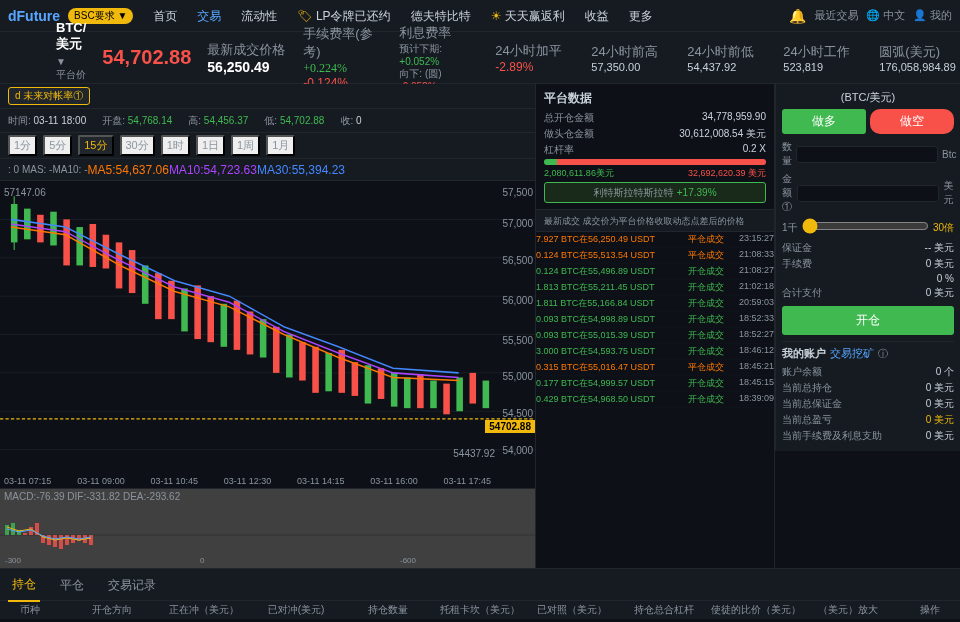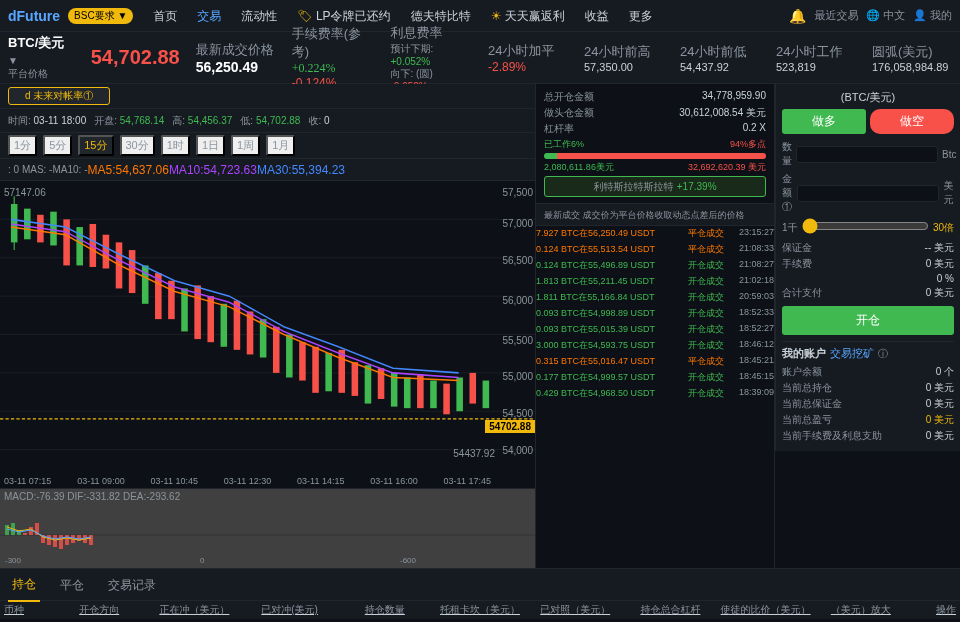--- a/index.html
+++ b/index.html
@@ -68,20 +68,21 @@
       height: 52px;
       display: flex;
       align-items: center;
       padding: 0 8px;
       border-bottom: 1px solid #21262d;
       gap: 16px;
     }
     .ticker-symbol {
       display: flex;
       flex-direction: column;
+      margin-left: 48px;
     }
     .ticker-pair {
       color: #fff;
       font-size: 13px;
       font-weight: bold;
     }
     .ticker-sub {
       color: #8b949e;
       font-size: 10px;
     }
@@ -382,23 +383,22 @@
     }
     .bottom-tab.active {
       color: #f0b90b;
       border-bottom: 2px solid #f0b90b;
     }
 
     
     .bottom-table-header {
       background: #161b22;
       display: flex;
-      padding: 2px 4px;
+      padding: 2px 20px;
       border-top: 1px solid #21262d;
-      text-decoration: underline;
     }
     .bottom-th {
       color: #8b949e;
       font-size: 10px;
       flex: 1;
       text-align: center;
     }
     .bottom-th:first-child { flex: 0.5; text-align: left; }
     .bottom-th:last-child { flex: 0.5; text-align: right; }
 
@@ -424,21 +424,21 @@
       display: flex;
       flex-direction: column;
     }
 
     .chart-ohlc-row {
       background: #161b22;
       height: 24px;
       display: flex;
       align-items: center;
       padding: 0 8px;
-      gap: 8px;
+      gap: 16px;
       border-bottom: 1px solid #21262d;
       font-size: 10px;
     }
     .ohlc-item { color: #8b949e; }
     .ohlc-val { color: #c9d1d9; }
     .ohlc-val.up { color: #3fb950; }
   </style>
 </head>
 <body>
 
@@ -519,21 +519,21 @@
     <span class="ticker-stat-label">圆弧(美元)</span>
     <span class="ticker-stat-val">176,058,984.89</span>
   </div>
 </div>
 
 <div class="three-col">
 
   <div class="left-main">
 
     <div style="background:#161b22;padding:3px 8px;border-bottom:1px solid #21262d;display:flex;align-items:center;gap:8px;">
-      <span style="background:#21262d;color:#f0b90b;padding:1px 16px;border-radius:3px;font-size:10px;border:1px solid #f0b90b;">d 未来对帐率①</span>
+      <span style="background:#21262d;color:#f0b90b;padding:1px 6px;border-radius:3px;font-size:10px;border:1px solid #f0b90b;">d 未来对帐率①</span>
     </div>
 
     <div class="chart-ohlc-row">
       <span class="ohlc-item">时间: <span class="ohlc-val">03-11 18:00</span></span>
       <span class="ohlc-item"><span>开盘</span>: <span class="ohlc-val up">54,768.14</span></span>
       <span class="ohlc-item"><span>高</span>: <span class="ohlc-val up">54,456.37</span></span>
       <span class="ohlc-item"><span>低</span>: <span class="ohlc-val up">54,702.88</span></span>
       <span class="ohlc-item"><span>收</span>: <span class="ohlc-val">0</span></span>
     </div>
 
@@ -675,37 +675,34 @@
         <text x="5" y="58" font-size="8" fill="#8b949e">-300</text>
         <text x="200" y="58" font-size="8" fill="#8b949e">0</text>
         <text x="400" y="58" font-size="8" fill="#8b949e">-600</text>
       </svg>
     </div>
   </div>
 
   <div class="middle-panel">
 
     <div class="platform-data">
+      <div class="platform-title">平台数据</div>
       <div class="platform-row">
         <span class="platform-key">总开仓金额</span>
         <span class="platform-val">34,778,959.90</span>
       </div>
       <div class="platform-row">
         <span class="platform-key">做头仓金额</span>
         <span class="platform-val">30,612,008.54 美元</span>
       </div>
       <div class="platform-row">
         <span class="platform-key">杠杆率</span>
         <span class="platform-val">0.2 X</span>
       </div>
 
-      <div style="display:flex;justify-content:space-between;font-size:9px;margin-top:2px;">
-        <span style="color:#3fb950;">已工作<span>6</span>%</span>
-        <span style="color:#f85149;"><span>94</span>%多点</span>
-      </div>
       <div class="progress-bar-wrap">
         <div class="progress-bar-fill" style="background:linear-gradient(to right, #3fb950 0% 6%, #f85149 6% 100%);width:100%;height:100%;border-radius:3px;"></div>
       </div>
       <div class="platform-row">
         <span style="color:#3fb950;font-size:9px;">2,080,611.86美元</span>
         <span style="color:#f85149;font-size:9px;">32,692,620.39 美元</span>
       </div>
       <div style="background:#1a2a1a;border:1px solid #3fb950;border-radius:3px;padding:2px 6px;text-align:center;margin-top:2px;">
         <span style="color:#8b949e;font-size:10px;">利特斯拉特斯拉特</span>
         <span style="color:#3fb950;font-size:10px;">+17.39%</span>

